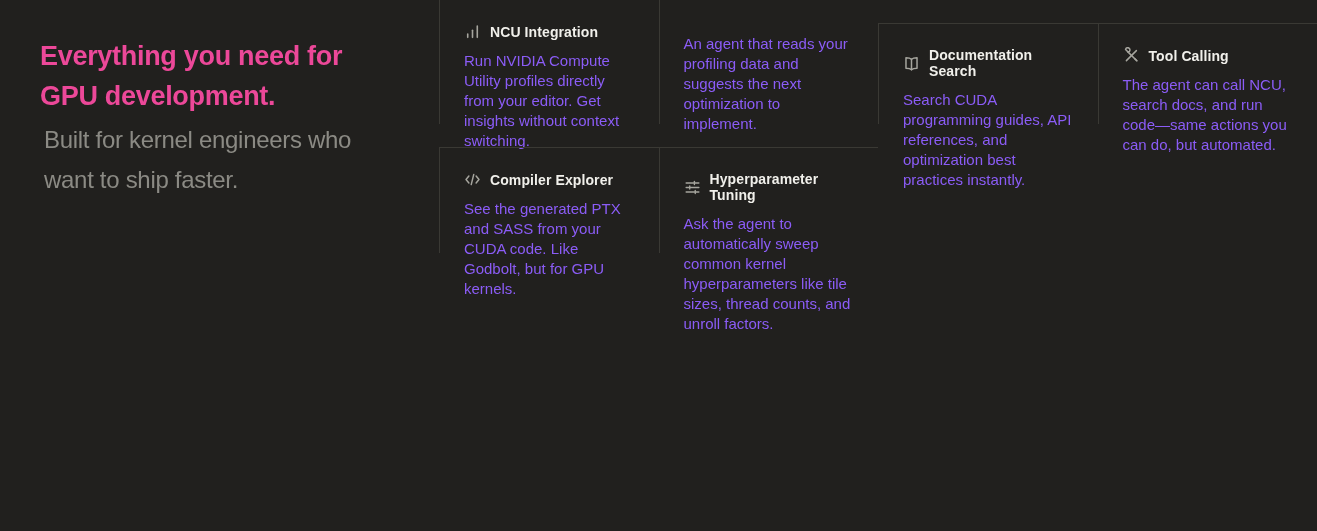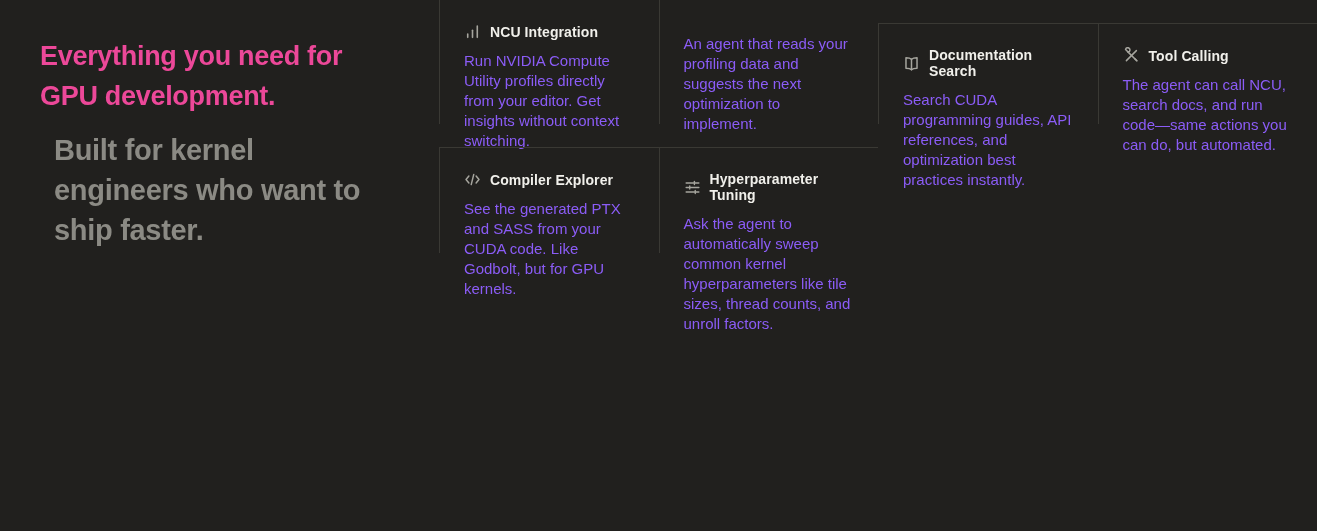--- a/index.html
+++ b/index.html
@@ -25,25 +25,25 @@
   .hero-title {
     margin: 0;
     max-width: 360px;
     font-size: 27px;
     line-height: 40px;
     font-weight: 700;
     letter-spacing: -0.3px;
     color: #ec4899;
   }
   .hero-subtitle {
-    margin: 14px;
+    margin: 4px;
     max-width: 340px;
-    font-size: 29px;
+    font-size: 24px;
     line-height: 40px;
-    font-weight: 700;
+    font-weight: 400;
     letter-spacing: -0.3px;
     color: #8B8A84;
   }
   
   .grid {
     flex: 1 1 auto;
     display: grid;
     grid-template-columns: 1fr 1fr 1fr 1fr;
     grid-template-rows: 124px 129px 129px 1fr;
   }

